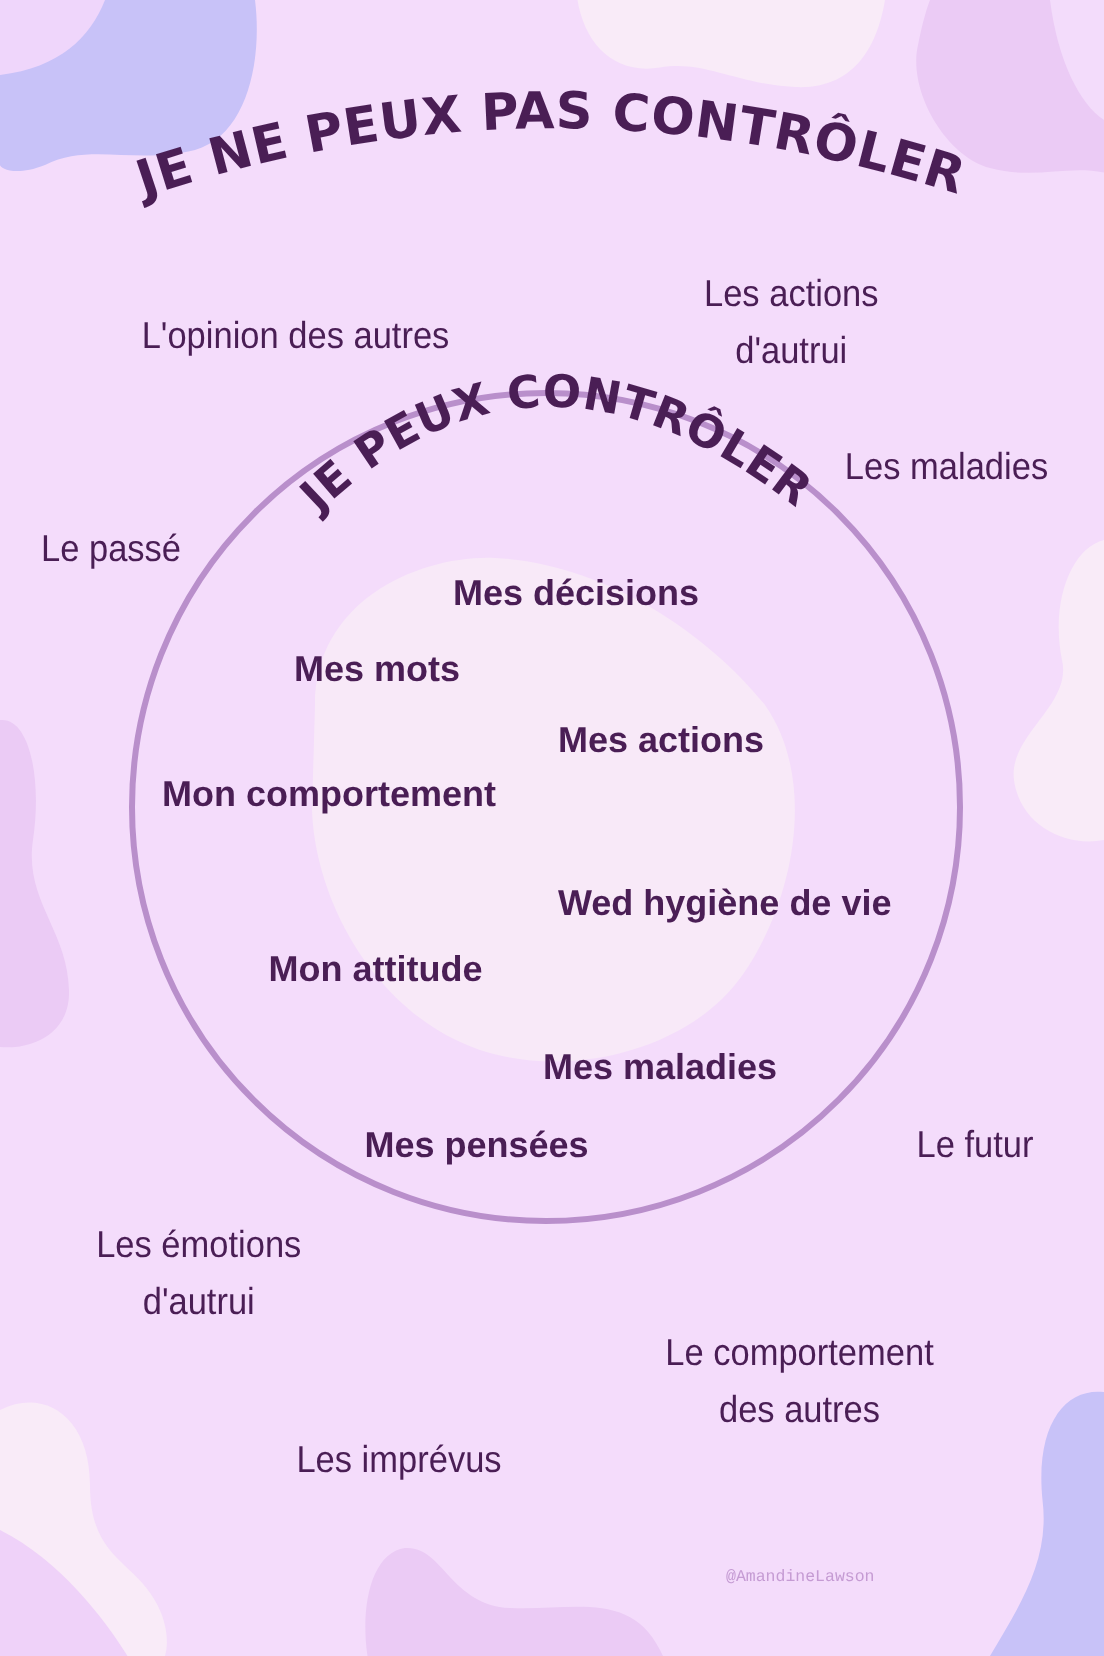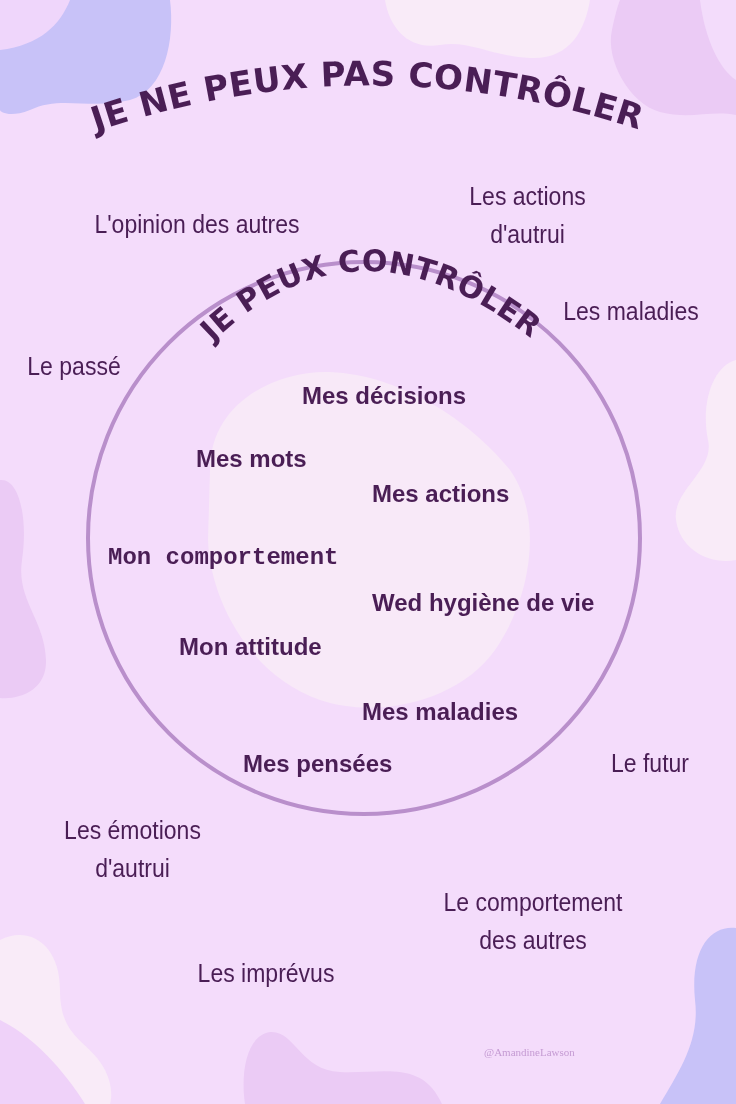--- a/index.html
+++ b/index.html
@@ -1,21 +1,21 @@
 <!DOCTYPE html>
 <html><head>
 <meta charset="utf-8">
 <style>
   html, body { margin:0; padding:0; }
   body { width:736px; height:1104px; overflow:hidden; background:#f4dcfb; position:relative; font-family:"Liberation Sans", sans-serif; }
   .bg { position:absolute; left:0; top:0; width:736px; height:1104px; }
   .txt { position:absolute; color:#4a1e55; white-space:nowrap; }
   .out { font-family:"Liberation Sans", sans-serif; font-size:25px; font-weight:400; text-align:center; line-height:38px; transform:scaleX(0.92); transform-origin:center; }
   .in { font-family:"Liberation Sans", sans-serif; font-size:24px; font-weight:700; }
-  .credit { position:absolute; left:484px; top:1046px; font-size:11px; color:#c59bd3; font-family:Liberation Serif, serif; }
+  .credit { position:absolute; left:484px; top:1046px; font-size:11px; color:#c59bd3; font-family:Liberation Mono, monospace; }
   svg text { font-family:"DejaVu Sans", sans-serif; font-weight:700; fill:#4a1e55; }
 </style>
 </head>
 <body>
 
 <svg class="bg" viewBox="0 0 736 1104" xmlns="http://www.w3.org/2000/svg">
 
   <path d="M0,0 L170,0 C175,40 165,90 130,100 C90,110 60,95 30,110 C10,118 0,112 0,110 Z" fill="#c8c2f8"></path>
   <path d="M0,0 L70,0 C60,25 40,45 0,50 Z" fill="#efd6fb"></path>
 
@@ -54,21 +54,21 @@
 <div class="txt out" style="left:72px; top:205px; width:250px;"><span>L'opinion des autres</span></div>
 <div class="txt out" style="left:440px; top:177px; width:175px;"><span>Les actions</span><br><span>d'autrui</span></div>
 <div class="txt out" style="left:546px; top:292px; width:170px;"><span>Les maladies</span></div>
 <div class="txt out" style="left:10px; top:347px; width:128px;"><span>Le passé</span></div>
 <div class="txt out" style="left:595px; top:744px; width:110px;"><span>Le futur</span></div>
 <div class="txt out" style="left:40px; top:811px; width:185px;"><span>Les émotions</span><br><span>d'autrui</span></div>
 <div class="txt out" style="left:418px; top:883px; width:230px;"><span>Le comportement</span><br><span>des autres</span></div>
 <div class="txt out" style="left:175px; top:954px; width:182px;"><span>Les imprévus</span></div>
 
 <div class="txt in" style="left:302px; top:370px;margin-top:12px;">Mes décisions</div>
-<div class="txt in" style="left:196px; top:445px;">Mes mots</div>
+<div class="txt in" style="left:196px; top:433px;">Mes mots</div>
 <div class="txt in" style="left:372px; top:480px;">Mes actions</div>
-<div class="txt in" style="left:108px; top:544px;font-family:Liberation Mono, monospace;">Mon comportement</div>
+<div class="txt in" style="left:108px; top:516px;">Mon comportement</div>
 <div class="txt in" style="left:372px; top:589px;">Wed hygiène de vie</div>
 <div class="txt in" style="left:179px; top:633px;">Mon attitude</div>
 <div class="txt in" style="left:362px; top:698px;">Mes maladies</div>
 <div class="txt in" style="left:243px; top:750px;">Mes pensées</div>
 
 <div class="credit">@AmandineLawson</div>
 
 </body></html>

